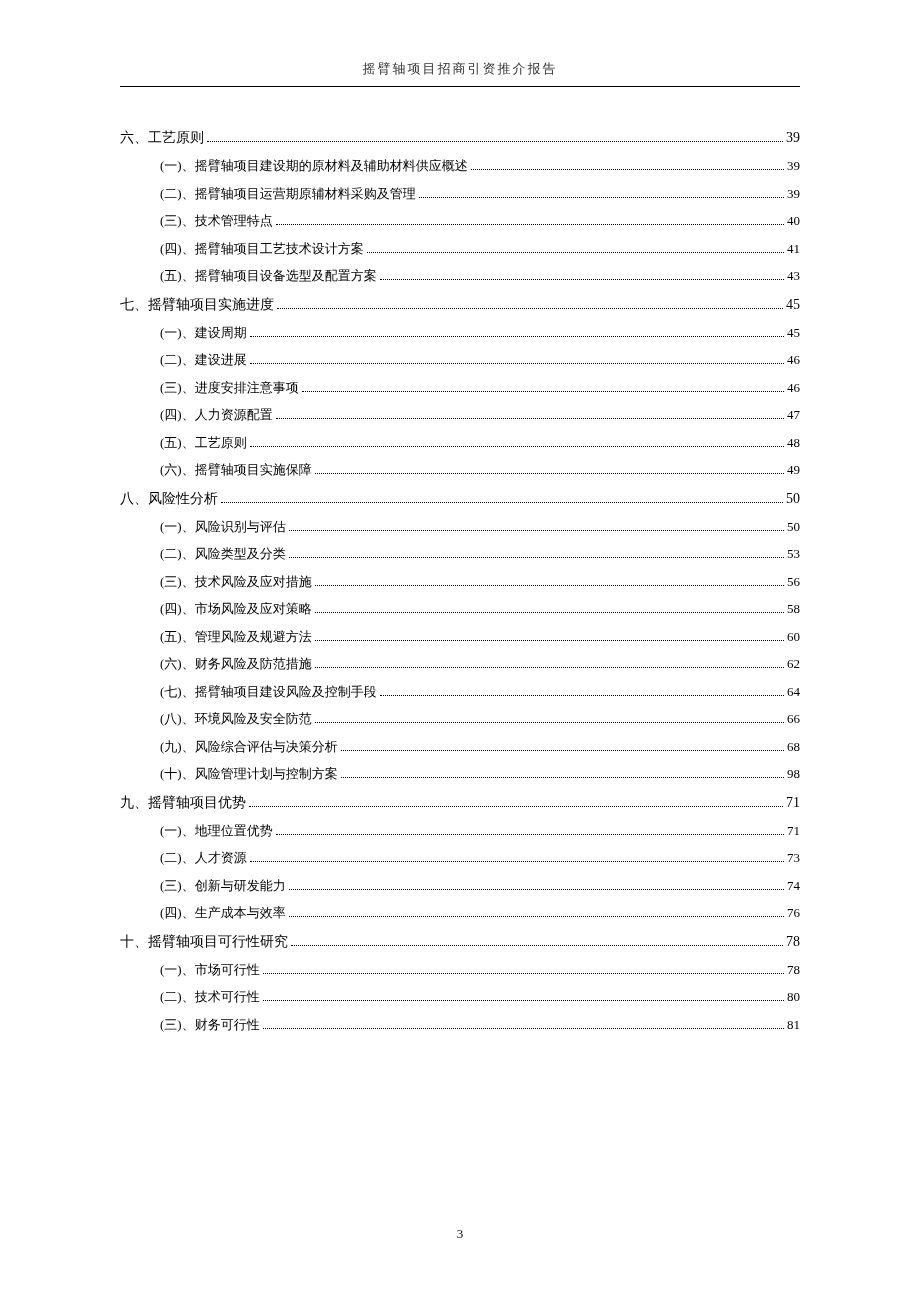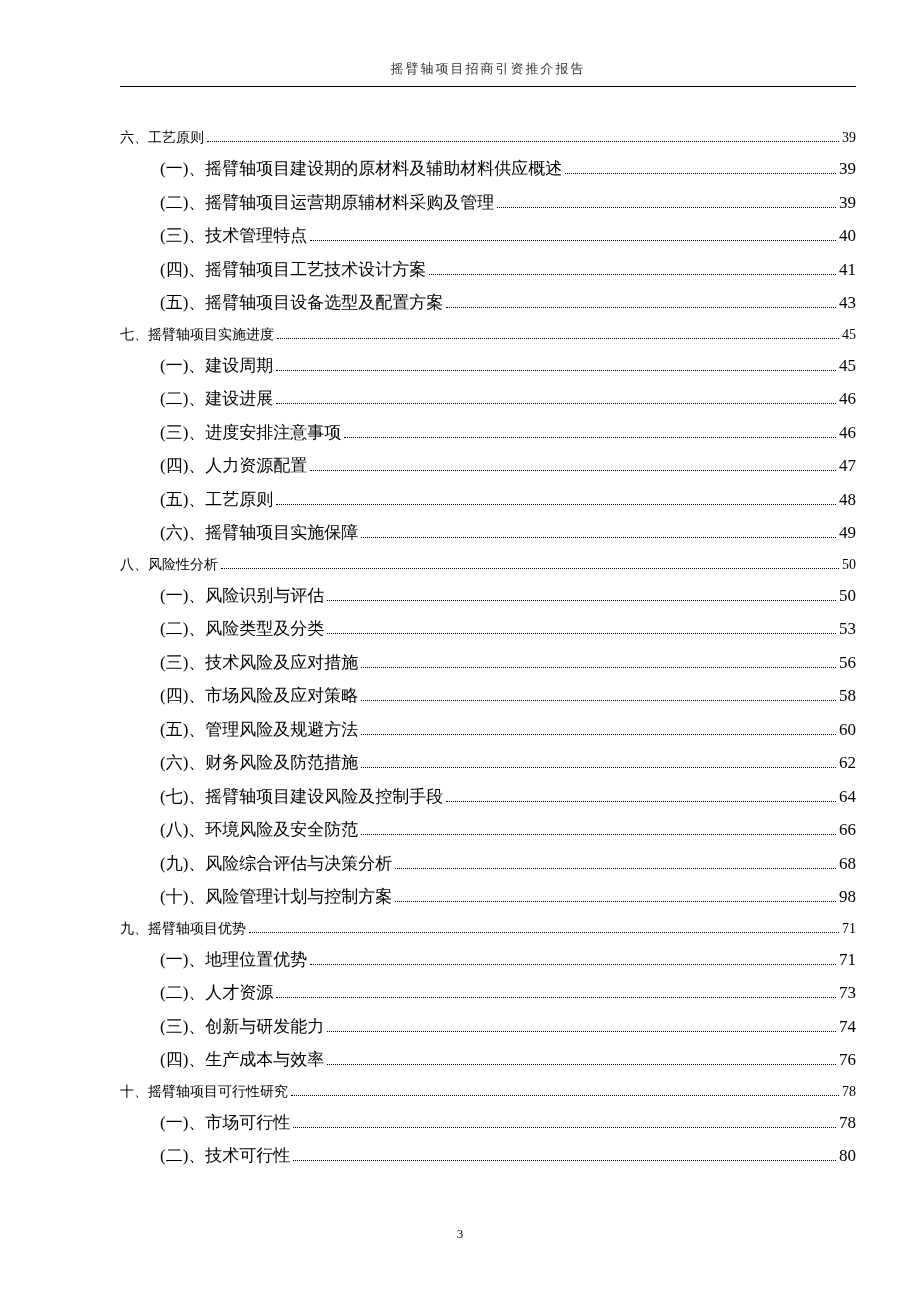--- a/index.html
+++ b/index.html
@@ -4,21 +4,21 @@
   <style>
     * { margin: 0; padding: 0; box-sizing: border-box; }
     body {
       width: 920px;
       height: 1302px;
       background: #fff;
       font-family: "SimSun", "宋体", serif;
       position: relative;
     }
     .page {
-      padding: 60px 64px 0 120px;
+      padding: 60px 120px 0 120px;
     }
     .header {
       text-align: center;
       font-size: 13px;
       color: #333;
       letter-spacing: 2px;
       padding-bottom: 8px;
       margin-bottom: 40px;
       border-bottom: 1px solid #000;
     }
@@ -31,21 +31,21 @@
       display: flex;
       align-items: baseline;
       margin-bottom: 8px;
       line-height: 1.5;
     }
     .toc-line.level-1 {
       margin-left: 0;
     }
     .toc-line.level-2 {
       margin-left: 40px;
-      font-size: 17px;
+      font-size: 13px;
     }
     .toc-label {
       white-space: nowrap;
       flex-shrink: 0;
     }
     .toc-dots {
       flex: 1;
       border-bottom: 1.5px dotted #000;
       margin: 0 3px 3px 3px;
       min-width: 10px;
@@ -223,16 +223,21 @@
       <div class="toc-line level-2">
         <span class="toc-label">(一)、市场可行性</span>
         <span class="toc-dots"></span>
         <span class="toc-page">78</span>
       </div>
       <div class="toc-line level-2">
         <span class="toc-label">(二)、技术可行性</span>
         <span class="toc-dots"></span>
         <span class="toc-page">80</span>
       </div>
+      <div class="toc-line level-2">
+        <span class="toc-label">(三)、财务可行性</span>
+        <span class="toc-dots"></span>
+        <span class="toc-page">81</span>
+      </div>
     </div>
 </div>
 
 <div class="page-number">3</div>
 
 </body></html>

